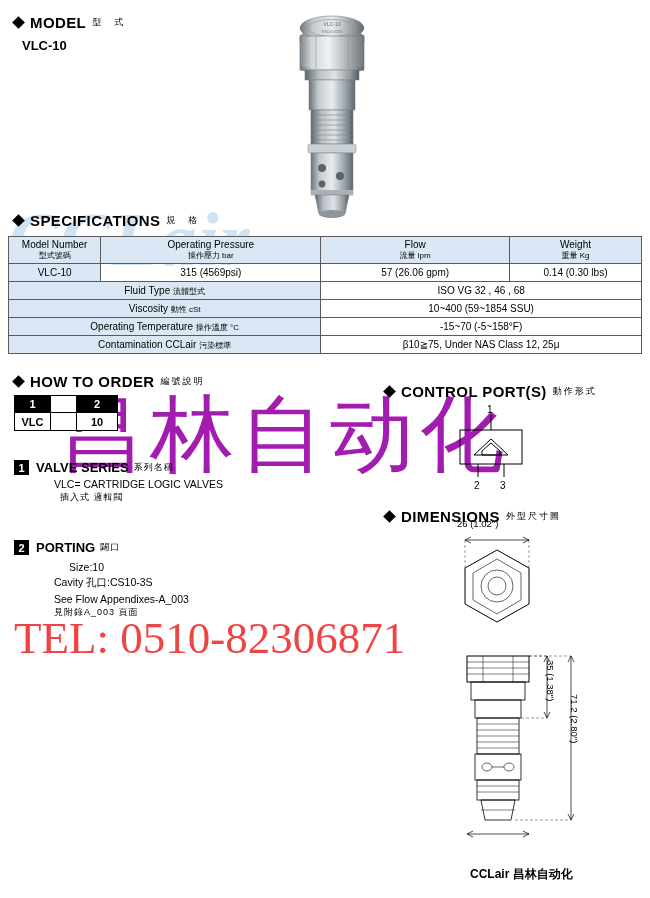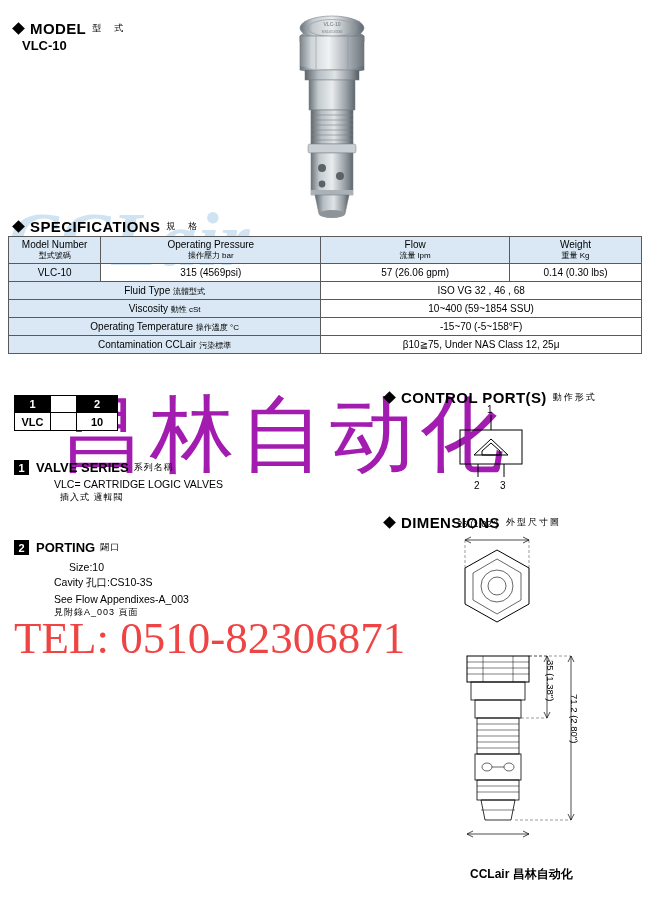--- a/index.html
+++ b/index.html
@@ -78,21 +78,20 @@
     background: #000;
     transform: rotate(45deg);
     margin-right: 7px;
     margin-bottom: 4px;
     flex: none;
   }
   .sec-title {
     font-size: 15px;
     font-weight: bold;
     letter-spacing: .4px;
-    margin-top: 6px;
   }
   .sec-sub {
     font-size: 9px;
     margin-left: 6px;
     margin-bottom: 2px;
     letter-spacing: 2px;
   }
 
   .model-name {
     position: absolute;
@@ -375,20 +374,25 @@
     </tr>
     <tr>
       <td class="lbl" colspan="2">
         <span>Contamination CCLair</span> <span class="sub">污染標準</span>
       </td>
       <td class="val" colspan="2">β10≧75, Under NAS Class 12, 25μ</td>
     </tr>
   </tbody>
     </table>
 
+  <div class="sec" style="left:14px; top:373px;">
+    <span class="diamond"></span>
+    <span class="sec-title">HOW TO ORDER</span>
+    <span class="sec-sub">編號說明</span>
+  </div>
 
   <div class="order-box">
     <div class="order-row top">
       <div class="w1">1</div>
       <div class="w2 blank"></div>
       <div class="w3">2</div>
     </div>
     <div class="order-row bottom">
       <div class="w1">VLC</div>
       <div class="w2"></div>

